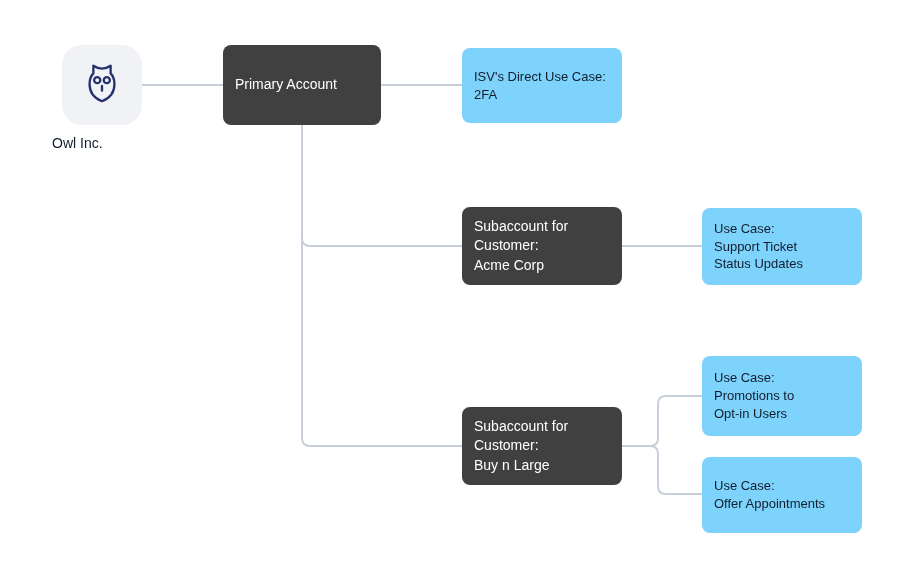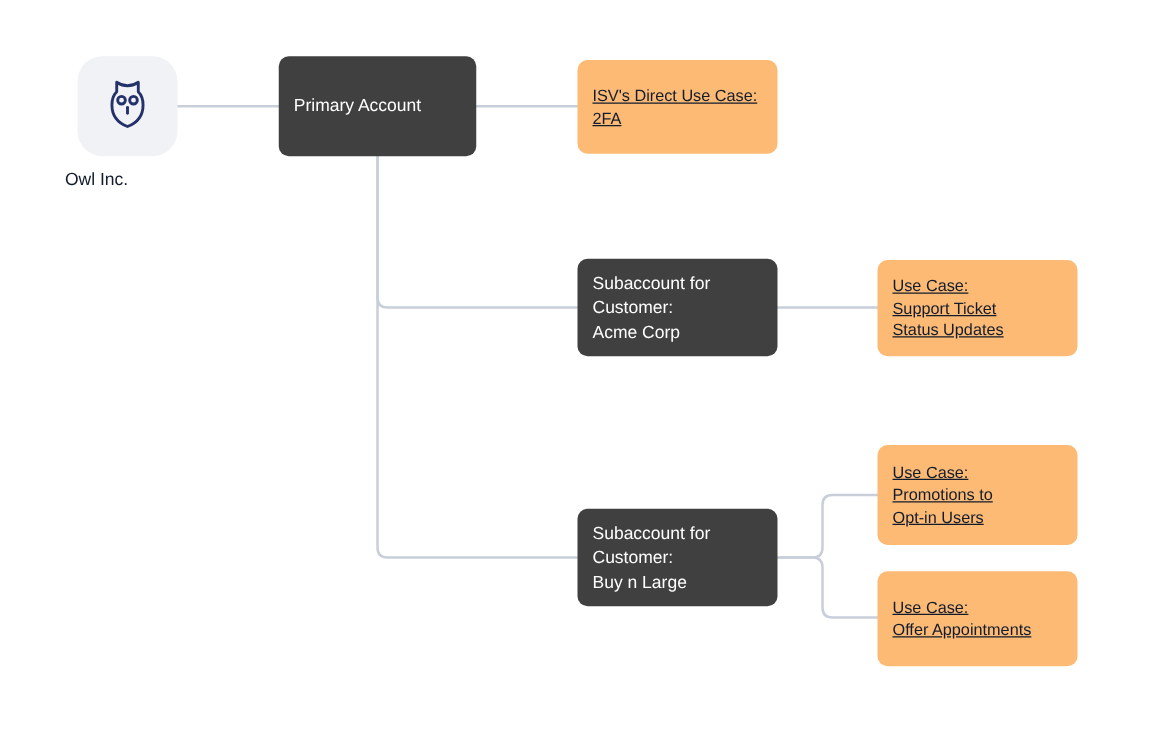--- a/index.html
+++ b/index.html
@@ -37,24 +37,23 @@
   }
   .node .node-label {
     white-space: pre-line;
   }
   .node.red {
     background: #404040;
     color: #ffffff;
     font-size: 14px;
   }
   .node.gray {
-    background: #fdba74;
+    background: #7dd3fc;
     color: #121C2D;
     font-size: 13px;
-    text-decoration: underline;
   }
   
   #node-primary   { left: 223px; top: 45px;  width: 158px; height: 80px; }
   #node-isv       { left: 462px; top: 48px;  width: 160px; height: 75px; }
   #node-sub1      { left: 462px; top: 207px; width: 160px; height: 78px; }
   #node-uc1       { left: 702px; top: 208px; width: 160px; height: 77px; }
   #node-sub2      { left: 462px; top: 407px; width: 160px; height: 78px; }
   #node-uc2a      { left: 702px; top: 356px; width: 160px; height: 80px; }
   #node-uc2b      { left: 702px; top: 457px; width: 160px; height: 76px; }
 

